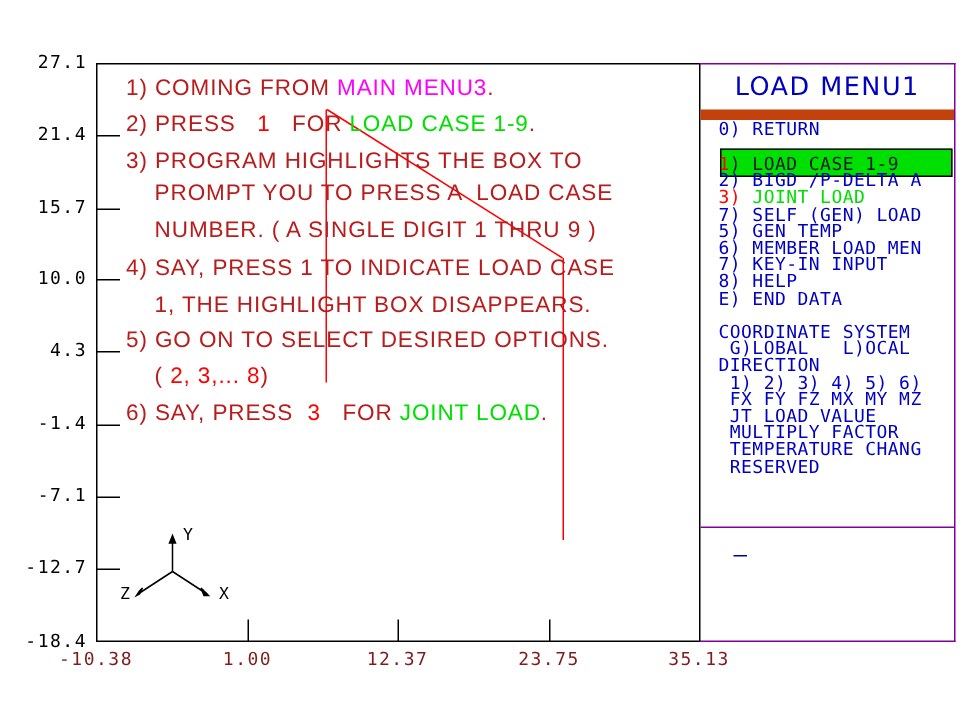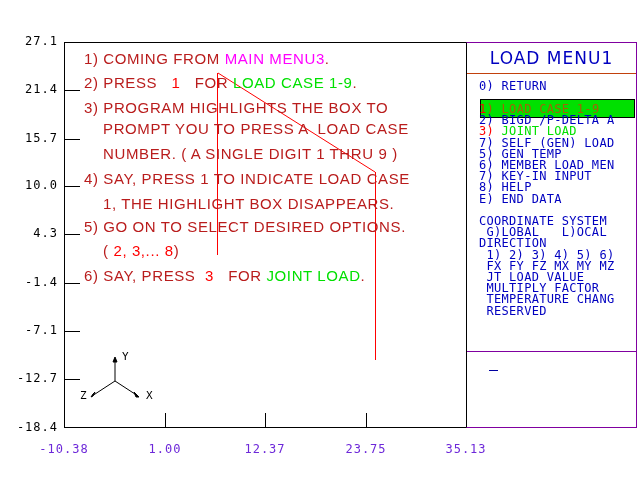--- a/index.html
+++ b/index.html
@@ -1,26 +1,26 @@
 <!DOCTYPE html>
 <html><head>
 <meta charset="utf-8">
 <style>
   html,body{margin:0;padding:0;background:#fff;}
   body{width:640px;height:480px;position:relative;overflow:hidden;font-family:"DejaVu Sans Mono","Liberation Mono",monospace;}
   .abs{position:absolute;}
   .plot{position:absolute;left:64px;top:42px;width:402px;height:386px;border-left:1px solid #000;border-top:1px solid #000;border-bottom:1px solid #000;box-sizing:border-box;}
   .ytick{position:absolute;font-size:12px;color:#000;text-align:right;width:58px;left:0;letter-spacing:1px;}
   .ytickline{position:absolute;left:64px;width:16px;height:1px;background:#000;}
-  .xtick{position:absolute;top:432px;font-size:12px;color:#6d28d9;letter-spacing:1px;transform:translateX(-50%);margin-top:10px;}
+  .xtick{position:absolute;top:432px;font-size:12px;color:#7f1d1d;letter-spacing:1px;transform:translateX(-50%);}
   .xtickline{position:absolute;top:413px;width:1px;height:15px;background:#000;}
   .instr{position:absolute;left:84px;font-family:"Liberation Sans","DejaVu Sans",sans-serif;font-size:15px;color:#0000ff;white-space:pre;letter-spacing:0.6px;line-height:15px;}
   .c-blue{color:#b91c1c;} .c-mag{color:#ff00ff;} .c-red{color:#ff0000;} .c-green{color:#00e000;}
   .menu{position:absolute;left:466px;top:42px;width:171px;height:386px;border:1px solid #8000a0;border-left:1px solid #000;box-sizing:border-box;}
-  .menu-title{position:absolute;left:0;top:0;width:100%;height:30px;border-bottom:1px solid #c2410c;text-align:center;font-family:"DejaVu Sans","Liberation Sans",sans-serif;font-size:17px;color:#0000c0;line-height:30px;letter-spacing:1px;}
+  .menu-title{position:absolute;left:0;top:0;width:100%;height:30px;border-bottom:7px solid #c2410c;text-align:center;font-family:"DejaVu Sans","Liberation Sans",sans-serif;font-size:17px;color:#0000c0;line-height:30px;letter-spacing:1px;}
   .mi{position:absolute;left:12px;font-size:12px;color:#0000c0;line-height:12px;white-space:pre;letter-spacing:0.3px;}
   .hl{position:absolute;left:13px;top:56px;width:155px;height:19px;background:#00e000;border:1px solid #000;box-sizing:border-box;}
   .divider2{position:absolute;left:0;top:308px;width:100%;height:1px;background:#8000a0;}
   .cursor{position:absolute;left:22px;top:327px;width:9px;height:1px;background:#0000a0;}
   .axes-ico{position:absolute;font-size:11px;color:#000;}
 </style>
 </head>
 <body>
 
 <div class="plot"></div>
@@ -84,21 +84,21 @@
     <div class="instr" style="top: 219px;"><span class="c-blue">5) GO ON TO SELECT DESIRED OPTIONS.</span></div>
     <div class="instr" style="top: 243px;"><span class="c-blue">    ( </span><span class="c-red">2, 3,... 8</span><span class="c-blue">)</span></div>
     <div class="instr" style="top: 268px;"><span class="c-blue">6) SAY, PRESS  </span><span class="c-red">3</span><span class="c-blue">   FOR </span><span class="c-green">JOINT LOAD</span><span class="c-blue">.</span></div>
   </div>
 
 <div class="menu">
   <div class="menu-title">LOAD MENU1</div>
   <div class="hl"></div>
   <div id="menu-items">
       <div class="mi" style="top: 37px;"><span>0) RETURN</span></div>
-      <div class="mi" style="top: 60px;"><span style="color: rgb(255, 0, 0);">1</span><span style="color: #a16207;">) LOAD CASE 1-9</span></div>
+      <div class="mi" style="top: 60px;"><span style="color: rgb(255, 0, 0);">1</span><span style="color: #0f172a;">) LOAD CASE 1-9</span></div>
       <div class="mi" style="top: 71.2px;"><span>2) BIGD /P-DELTA A</span></div>
       <div class="mi" style="top: 82.4px;"><span style="color: rgb(255, 0, 0);">3)</span><span style="color: rgb(0, 224, 0);"> JOINT LOAD</span></div>
       <div class="mi" style="top: 93.6px;"><span>7) SELF (GEN) LOAD</span></div>
       <div class="mi" style="top: 104.8px;"><span>5) GEN TEMP</span></div>
       <div class="mi" style="top: 116px;"><span>6) MEMBER LOAD MEN</span></div>
       <div class="mi" style="top: 127.2px;"><span>7) KEY-IN INPUT</span></div>
       <div class="mi" style="top: 138.4px;"><span>8) HELP</span></div>
       <div class="mi" style="top: 149.6px;"><span>E) END DATA</span></div>
       <div class="mi" style="top: 172px;"><span>COORDINATE SYSTEM</span></div>
       <div class="mi" style="top: 183.2px;"><span> G)LOBAL   L)OCAL</span></div>

